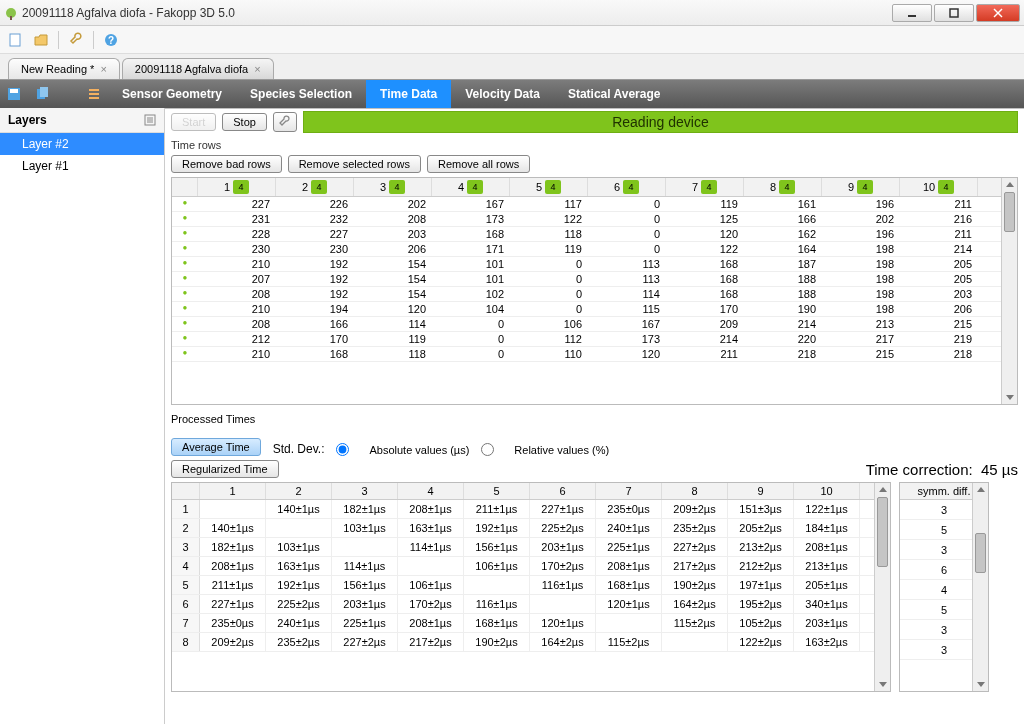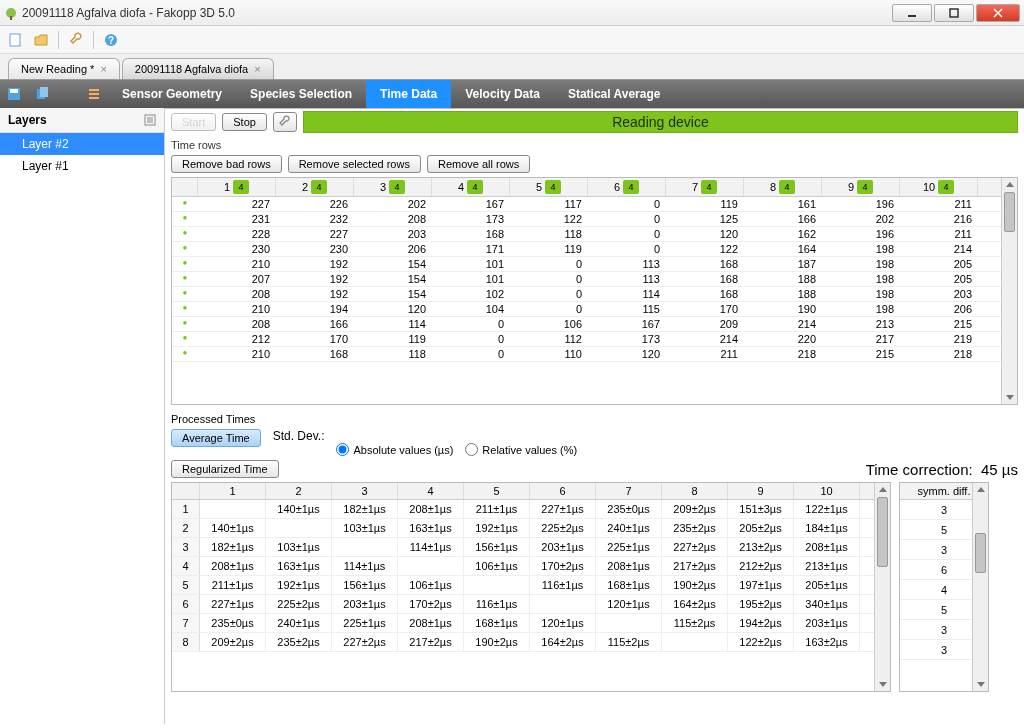--- a/index.html
+++ b/index.html
@@ -37,22 +37,22 @@
 .gh-cell { width:42px; text-align:center; padding:2px 0; font-size:11px; border-right:1px solid #ddd; display:flex; align-items:center; justify-content:center; gap:3px; }
 .gh-cell:first-child { width:26px; }
 .badge { width:16px; height:14px; background:#7fc41c; border-radius:2px; font-size:9px; display:flex; align-items:center; justify-content:center; }
 .grid-body { height:205px; overflow-y:auto; }
 .g-row { display:flex; border-bottom:1px solid #eee; }
 .g-row .dot { width:26px; text-align:center; color:#7fc41c; font-size:8px; padding:1px 0; }
 .g-cell { width:42px; text-align:right; padding:1px 6px 1px 0; font-size:11px; }
 .scroll-v { position:absolute; right:0; top:0; bottom:0; width:16px; background:#efefef; border-left:1px solid #ccc; }
 .scroll-v .thumb { position:absolute; left:2px; right:2px; top:14px; height:40px; background:#c5c5c5; border:1px solid #999; border-radius:2px; }
 .proc-label { font-size:11px; margin:8px 0 4px 0; }
-.proc-controls { display:flex; align-items:flex-start; gap:12px; margin-bottom:4px; }
-.radio { display:flex; align-items:center; gap:4px; font-size:11px;margin-top:14px; }
+.proc-controls { display:flex; align-items:flex-end; gap:12px; margin-bottom:4px; }
+.radio { display:flex; align-items:center; gap:20px; font-size:11px;margin-top:14px; }
 .radio input { margin:0; }
 .reg-row { display:flex; justify-content:space-between; align-items:center; margin-bottom:4px; }
 .tcorr { font-size:15px; }
 .bottom { display:flex; gap:8px; }
 .matrix-wrap { border:1px solid #bbb; width:720px; height:210px; overflow:hidden; position:relative; }
 .mx-head { display:flex; background:#f2f2f2; border-bottom:1px solid #ccc; }
 .mx-head .mh { width:66px; text-align:center; font-size:11px; padding:2px 0; border-right:1px solid #ddd; }
 .mx-head .mh:first-child { width:28px; }
 .mx-body { }
 .mx-row { display:flex; border-bottom:1px solid #eee; }
@@ -523,21 +523,21 @@
             <div class="mx-row">
               <div class="rh">7</div>
               <div class="mc">235±0µs</div>
               <div class="mc">240±1µs</div>
               <div class="mc">225±1µs</div>
               <div class="mc">208±1µs</div>
               <div class="mc">168±1µs</div>
               <div class="mc">120±1µs</div>
               <div class="mc"></div>
               <div class="mc">115±2µs</div>
-              <div class="mc">194±2µs</div>
+              <div class="mc">105±2µs</div>
               <div class="mc">203±1µs</div>
             </div>
             <div class="mx-row">
               <div class="rh">8</div>
               <div class="mc">209±2µs</div>
               <div class="mc">235±2µs</div>
               <div class="mc">227±2µs</div>
               <div class="mc">217±2µs</div>
               <div class="mc">190±2µs</div>
               <div class="mc">164±2µs</div>

